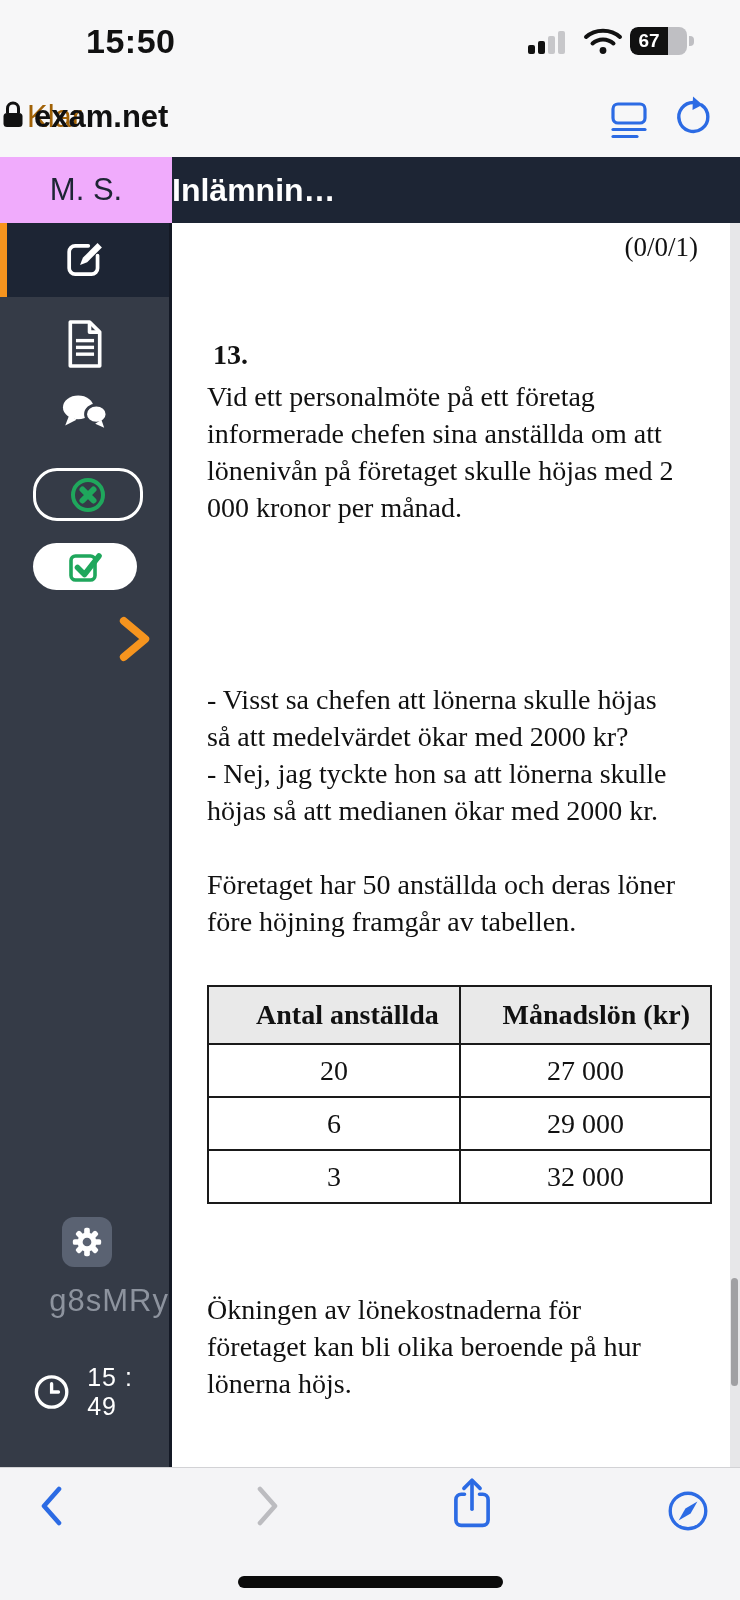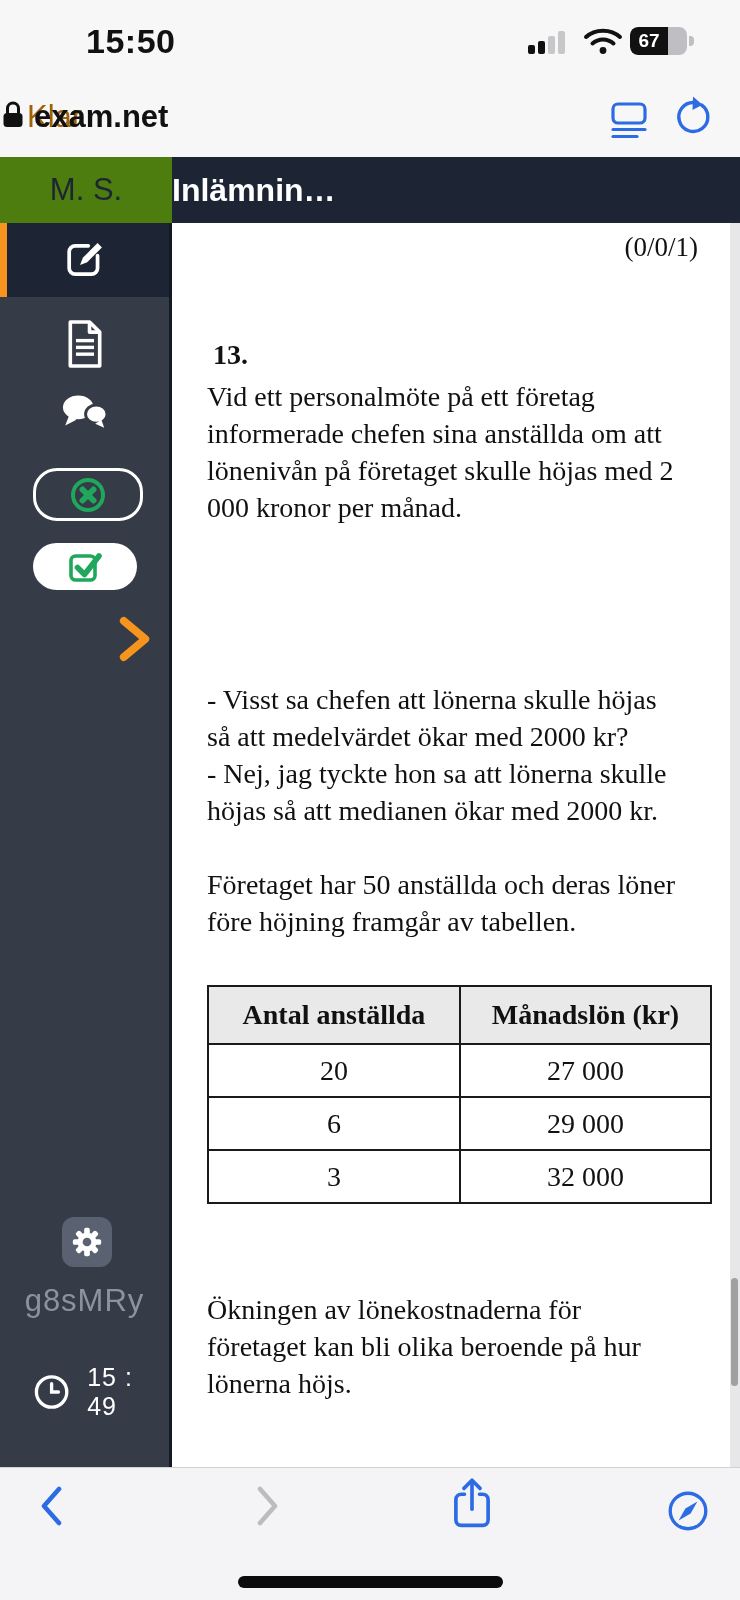--- a/index.html
+++ b/index.html
@@ -22,56 +22,56 @@
     font-size:19px;font-weight:700;display:flex;align-items:center;justify-content:center;border-radius:8px 0 0 8px;}
   .batt-cap{position:absolute;left:689px;top:36px;width:5px;height:10px;background:#bfbfc3;border-radius:0 4px 4px 0;}
   
   .urlbar{position:absolute;top:85px;left:0;width:740px;height:72px;}
   .done-btn{position:absolute;left:27px;top:14px;font-size:31px;color:#a16207;}
   .site{position:absolute;left:0;top:14px;width:740px;font-size:31px;font-weight:600;color:#111;}
   .site svg{vertical-align:-3px;margin-right:8px;}
   .reader-btn{position:absolute;left:608px;top:12px;}
   .reload-btn{position:absolute;left:672px;top:10px;}
   
-  .hdr-orange{position:absolute;top:157px;left:0;width:172px;height:66px;background:#4d7c0f;
+  .hdr-orange{position:absolute;top:157px;left:0;width:172px;height:66px;background:#f0abfc;
     display:flex;align-items:center;justify-content:center;font-size:31px;font-weight:500;color:#1d2534;}
   .hdr-navy{position:absolute;top:157px;left:172px;width:568px;height:66px;background:#1d2534;
     display:flex;align-items:center;font-size:32px;font-weight:600;color:#fff;padding-left:0;box-sizing:border-box;}
   
   .sidebar{position:absolute;top:223px;left:0;width:172px;height:1244px;background:#353b47;
     border-right:3px solid #141925;box-sizing:border-box;}
   .side-item{position:absolute;left:0;width:169px;display:flex;align-items:center;justify-content:center;}
   .active-item{top:0;height:74px;background:#1d2534;}
   .active-strip{position:absolute;left:0;top:0;width:7px;height:74px;background:#f6941e;}
   .doc-item{top:91px;height:60px;}
   .chat-item{top:160px;height:60px;}
   .pill{position:absolute;left:33px;width:104px;height:47px;border-radius:24px;
     display:flex;align-items:center;justify-content:center;}
   .pill-x{top:245px;border:3px solid #fff;background:transparent;}
   .pill-check{top:320px;background:#fff;}
   .next-chevron{position:absolute;left:110px;top:390px;}
   .gear-tile{position:absolute;left:62px;top:994px;width:50px;height:50px;border-radius:12px;background:#5a6272;
     display:flex;align-items:center;justify-content:center;}
-  .exam-code{position:absolute;left:0;top:1060px;width:169px;text-align:center;
+  .exam-code{position:absolute;left:0;top:1060px;width:169px;text-align:right;
     font-size:31px;color:#8d939e;letter-spacing:1px;}
   .clock-row{position:absolute;left:32px;top:1140px;display:flex;align-items:center;gap:16px;}
   .clock-text{font-size:25px;color:#fff;letter-spacing:1px;}
   
   .content{position:absolute;top:223px;left:172px;width:568px;height:1244px;background:#fff;
     font-family:"Liberation Serif","DejaVu Serif",serif;color:#111;}
   .scroll-track{position:absolute;right:0;top:0;width:10px;height:1244px;background:#e7e7e9;}
   .scroll-thumb{position:absolute;right:2px;top:1055px;width:7px;height:108px;border-radius:4px;background:#a0a0a3;}
   .points{position:absolute;top:9px;right:42px;font-size:27px;}
   .qnum{position:absolute;left:41px;top:116px;font-size:28px;font-weight:700;}
   .para{position:absolute;left:35px;font-size:28px;line-height:37px;white-space:pre;}
   .p1{top:155px;} .p2{top:347px;} .p3{top:458px;} .p4{top:643px;} .p5{top:1068px;}
   table.salaries{position:absolute;left:35px;top:762px;width:505px;border-collapse:collapse;
     font-size:28px;}
   table.salaries th,table.salaries td{border:2px solid #1a1a1a;box-sizing:border-box;}
-  table.salaries th{background:#e9e9e9;text-align:center;padding:10px 12px;height:58px;font-weight:700;}
+  table.salaries th{background:#e9e9e9;text-align:right;padding:10px 20px;height:58px;font-weight:700;}
   table.salaries td{text-align:center;height:53px;font-weight:400;}
   table.salaries col.c1{width:253px;} table.salaries col.c2{width:252px;}
   
   .toolbar{position:absolute;top:1467px;left:0;width:740px;height:133px;background:#f4f4f6;border-top:1px solid #d2d2d5;}
   .tb-btn{position:absolute;}
   .back-btn{left:32px;top:15px;} .fwd-btn{left:247px;top:15px;}
   .share-btn{left:448px;top:8px;} .compass-btn{left:665px;top:20px;}
   .home-indicator{position:absolute;left:238px;top:108px;width:265px;height:12px;border-radius:7px;background:#0b0b0b;}
 </style>
 </head>

